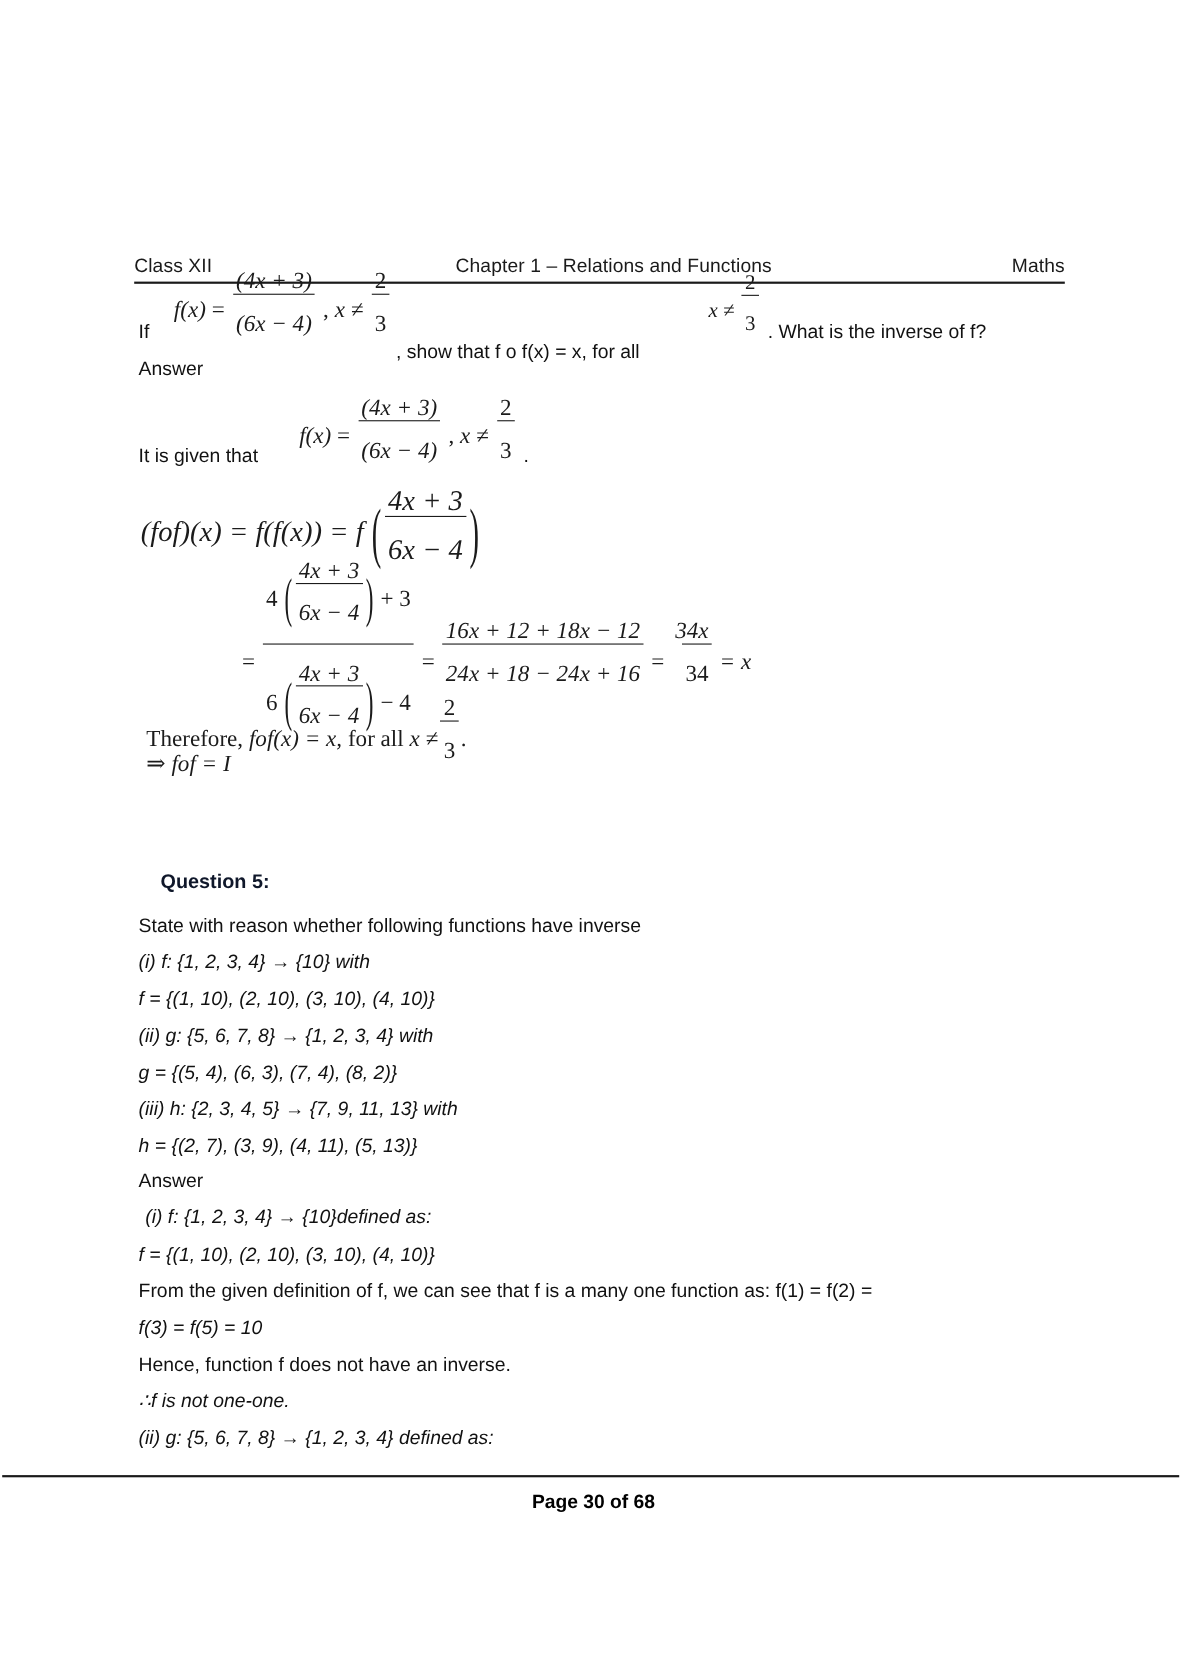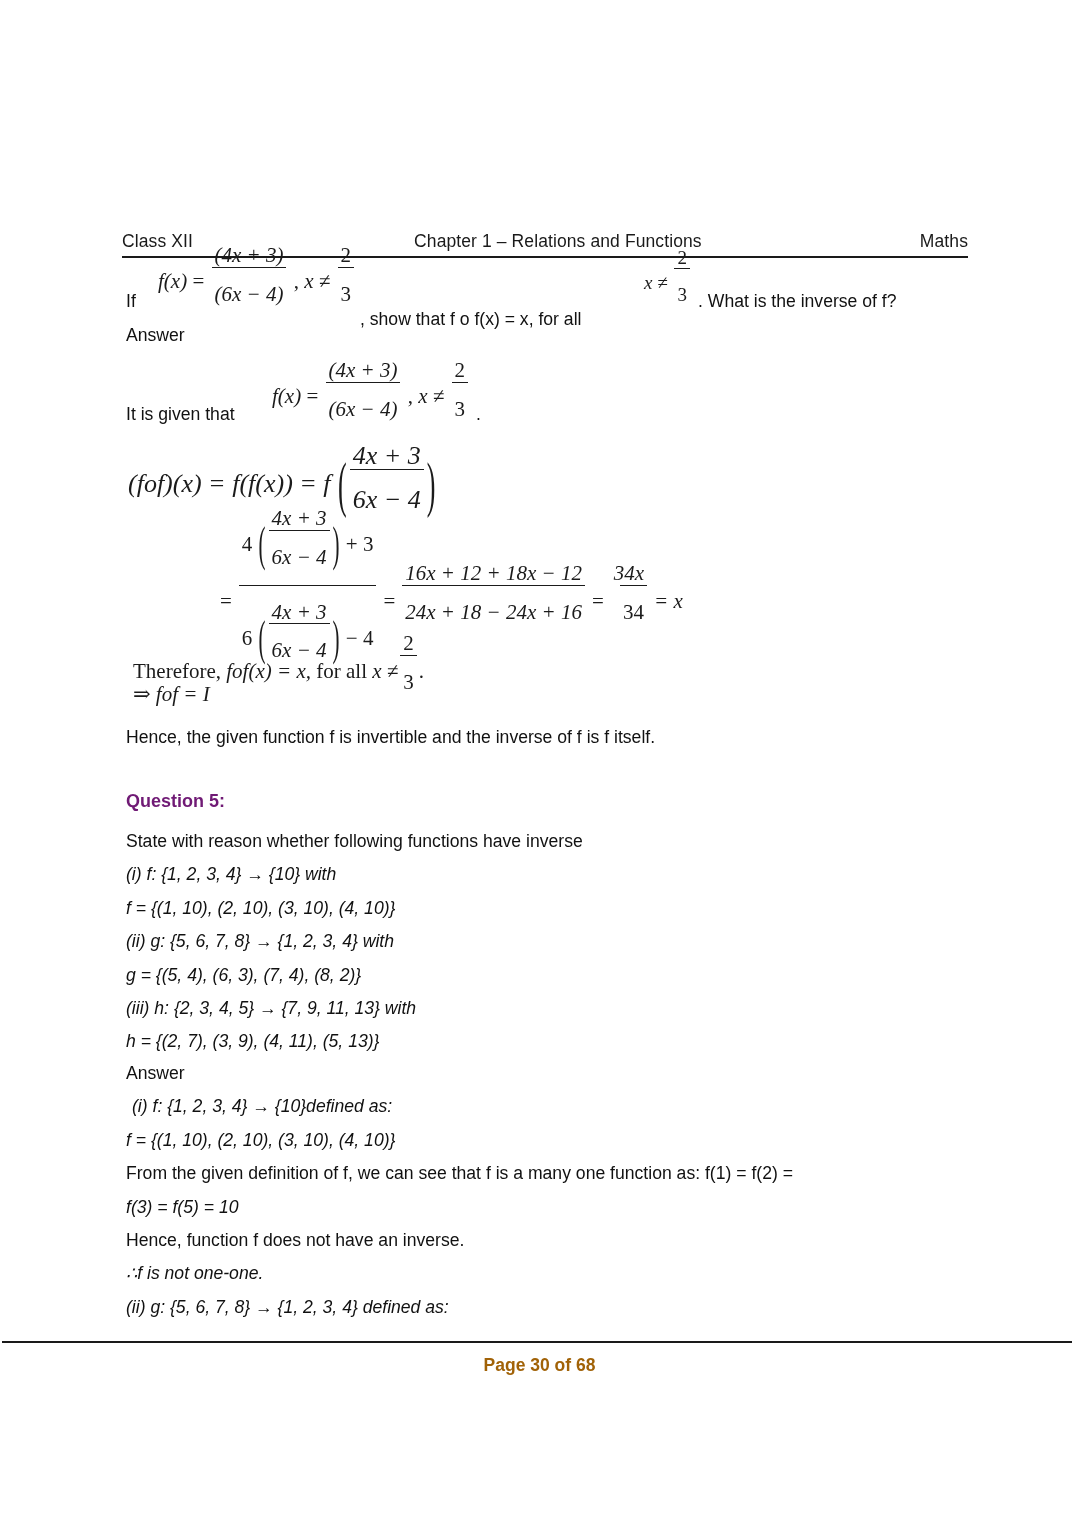--- a/index.html
+++ b/index.html
@@ -238,21 +238,21 @@
     border-bottom: 2.2px solid #1a1a1a;
   }
   .footer-text {
     position: absolute;
     left: 0;
     top: 1355px;
     width: 1079px;
     text-align: center;
     font-size: 17.5px;
     font-weight: bold;
-    color: #a16207;
+    color: #000000;
   }
 </style>
 </head>
 <body>
 
 <div class="page">
 
   <div class="header">
     <div class="header-row">
       <span class="header-left">Class XII</span>
@@ -381,23 +381,22 @@
     <span class="mi">x ≠</span>
     <span class="frac">
       <span class="num">2</span>
       <span class="den">3</span>
     </span>
     <span>.</span>
   </div>
 
   <div class="eq6 math mi">⇒ fof = I</div>
 
-  <div class="row-hence">Hence, the given function f is invertible and the inverse of f is f itself.</div>
-
-  <div class="q5" style="color:#701a75;">Question 5:</div>
+
+  <div class="q5" style="color:#0f172a;margin-left:20px;">Question 5:</div>
 
   <div class="q5-body">
     <div class="ln">State with reason whether following functions have inverse</div>
     <div class="ln it">(i) f: {1, 2, 3, 4} → {10} with</div>
     <div class="ln it">f = {(1, 10), (2, 10), (3, 10), (4, 10)}</div>
     <div class="ln it">(ii) g: {5, 6, 7, 8} → {1, 2, 3, 4} with</div>
     <div class="ln it">g = {(5, 4), (6, 3), (7, 4), (8, 2)}</div>
     <div class="ln it">(iii) h: {2, 3, 4, 5} → {7, 9, 11, 13} with</div>
     <div class="ln it">h = {(2, 7), (3, 9), (4, 11), (5, 13)}</div>
   </div>

